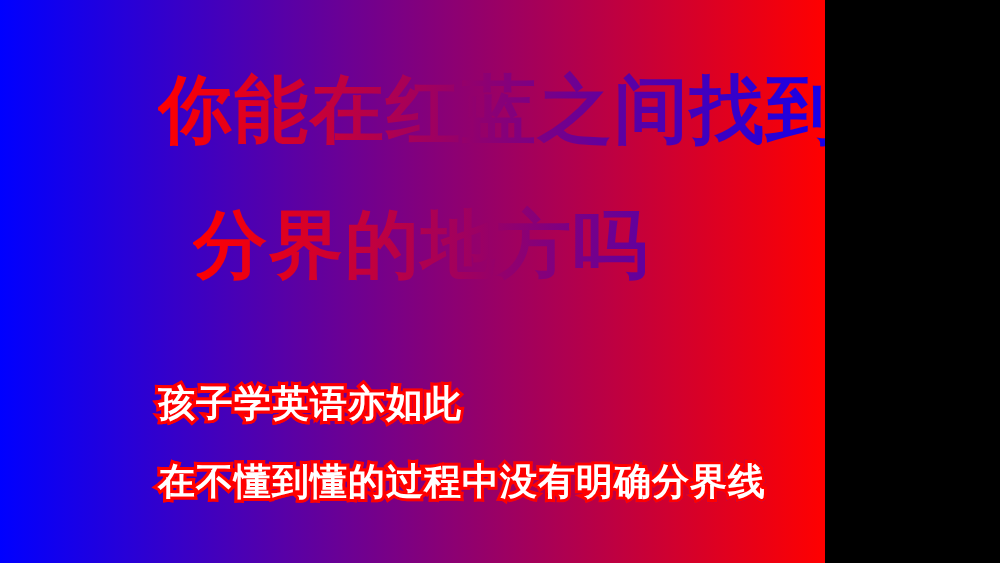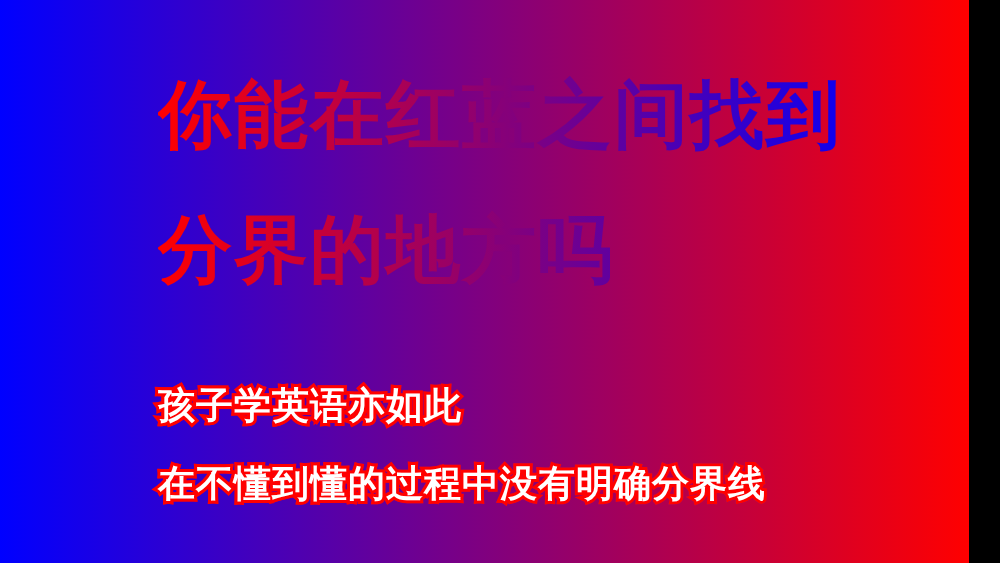--- a/index.html
+++ b/index.html
@@ -3,24 +3,24 @@
 <meta charset="utf-8">
 <style>
   html, body {
     margin: 0;
     padding: 0;
     background: #000;
   }
 
   #slide {
     position: relative;
-    width: 969px;
+    width: 825px;
     height: 563px;
     overflow: hidden;
-    font-family: Liberation Serif, serif;
+    font-family: Liberation Mono, monospace;
     
     background: linear-gradient(to right, #0000ff 0%, #ff0000 100%);
   }
 
   
   #title-block {
     position: absolute;
     left: 158px;
     top: 48px;
     width: 730px;
@@ -87,21 +87,21 @@
     color: #ffffff;
   }
 </style>
 </head>
 <body>
 
 <div id="slide" style="background: linear-gradient(to right, rgb(0, 0, 255) 0%, rgb(255, 0, 0) 100%);">
 
   <div id="title-block">
     <div class="title-line line-1" style="background-image: linear-gradient(to right, rgb(255, 0, 0) 0%, rgb(0, 0, 255) 100%);">你能在红蓝之间找到</div>
-    <div class="title-line line-2" style="background-image: linear-gradient(to right, rgb(255, 0, 0) 0%, rgb(0, 0, 255) 100%);">分界的地方吗</div>
+    <div class="title-line line-2" style="background-image: linear-gradient(to right, rgb(255, 0, 0) 0%, rgb(0, 0, 255) 100%); margin-left: 35px;">分界的地方吗</div>
   </div>
 
   <div id="subtitle-block">
     <div class="sub-line">
       <span class="stroke" style="background-image: linear-gradient(to right, rgb(255, 0, 0) 0%, rgb(34, 34, 238) 100%);">孩子学英语亦如此</span>
       <span class="fill" style="color: rgb(255, 255, 255);">孩子学英语亦如此</span>
     </div>
     <div class="sub-line">
       <span class="stroke" style="background-image: linear-gradient(to right, rgb(255, 0, 0) 0%, rgb(34, 34, 238) 100%);">在不懂到懂的过程中没有明确分界线</span>
       <span class="fill" style="color: rgb(255, 255, 255);">在不懂到懂的过程中没有明确分界线</span>

